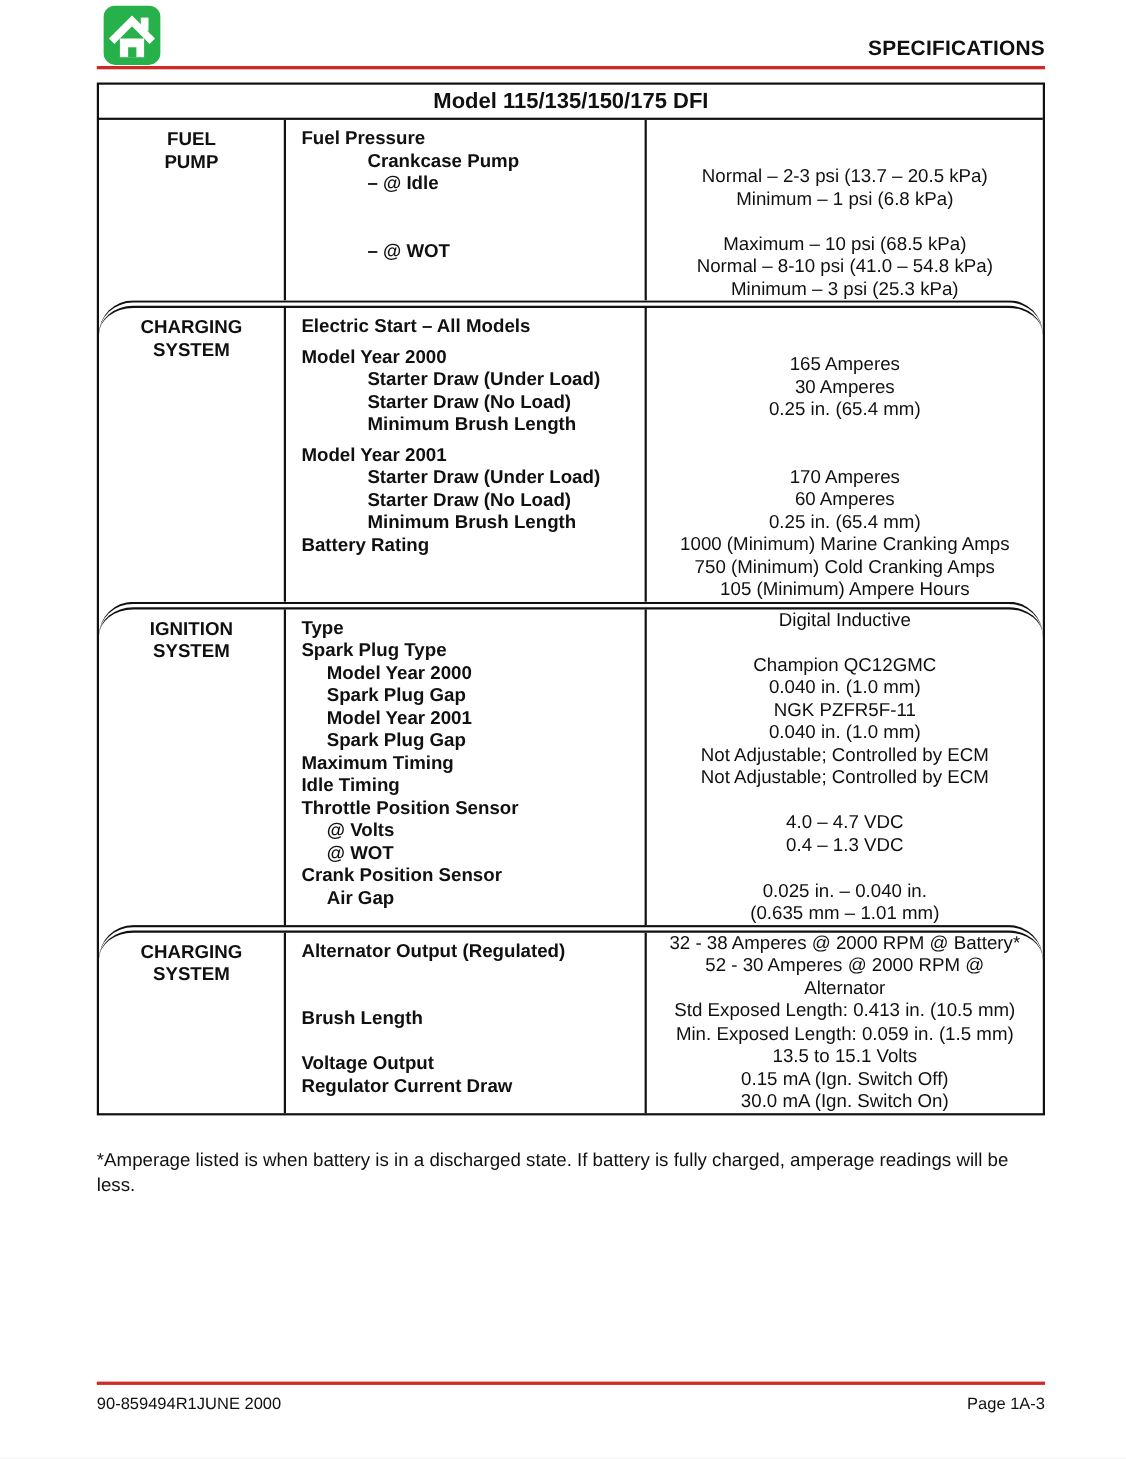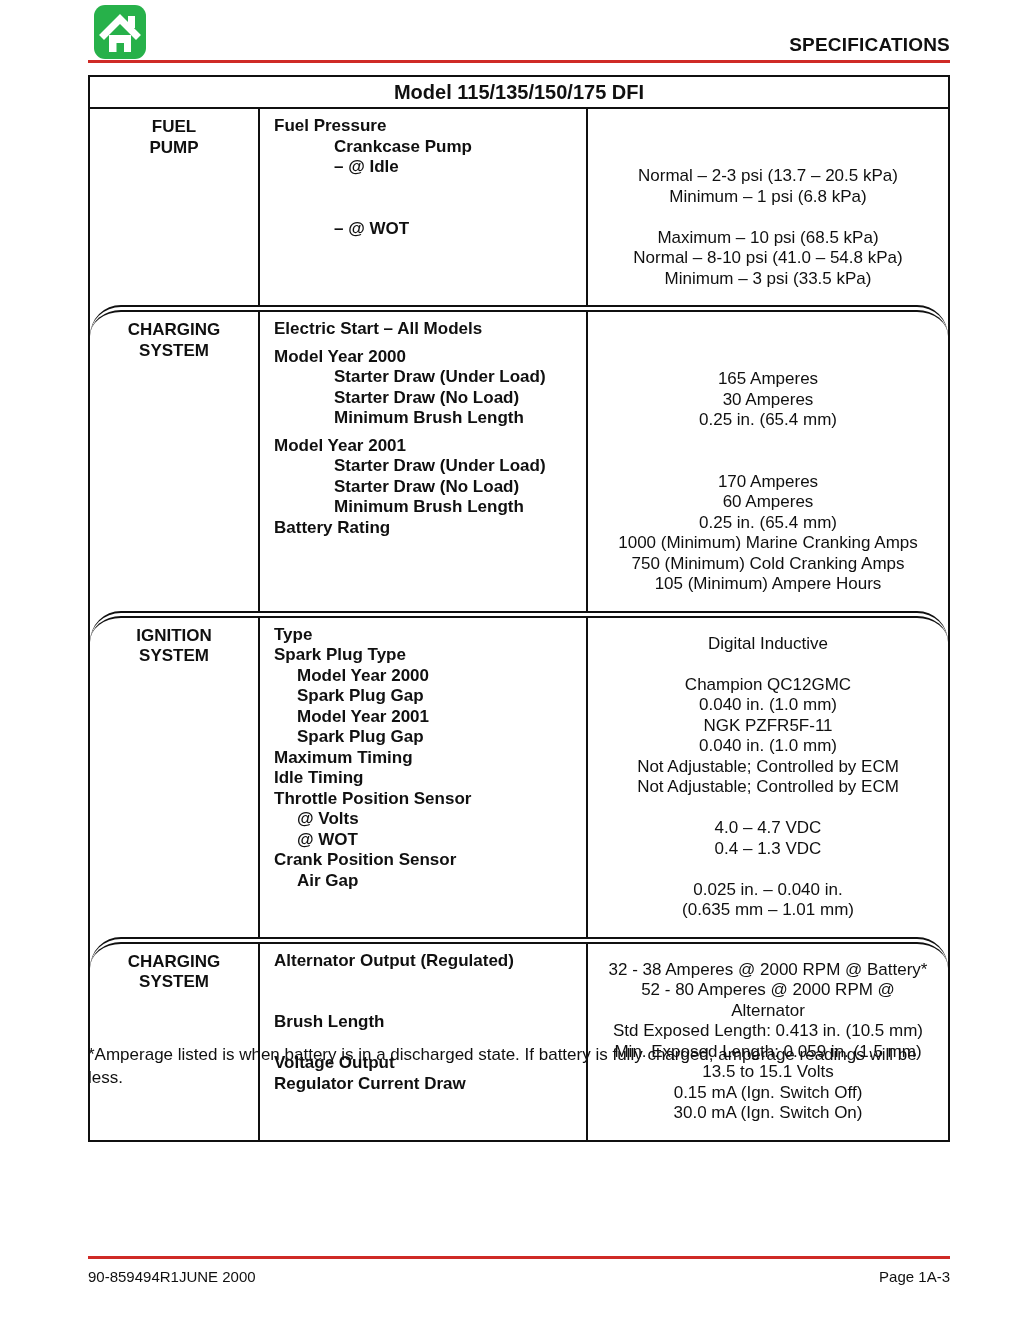--- a/index.html
+++ b/index.html
@@ -41,21 +41,21 @@
     border-right:2px solid var(--ink,#101010);
     text-align:center;padding-top:8px;
     font-weight:bold;font-size:17px;line-height:21px;
   }
   .c-mid{
     border-right:2px solid var(--ink,#101010);
     padding:7px 4px 7px 0;
     font-weight:bold;font-size:17px;
   }
   .c-val{
-    padding:16px 6px;
+    padding:0 6px;
     text-align:center;font-size:17px;
   }
   .ln{height:20.5px;line-height:20.5px;white-space:nowrap;}
   .c-mid .ln{padding-left:14px;}
   .c-mid .gap{margin-top:7px;}
   .section.wide  .c-mid .lvl1{padding-left:74px;}
   .section.narrow .c-mid .lvl1{padding-left:37px;}
   
   .footnote{
     position:absolute;left:88px;top:1043px;width:866px;
@@ -106,21 +106,21 @@
             <div class="ln lvl1">– @ WOT</div>
           </div>
           <div class="cell c-val">
             <div class="ln">&nbsp;</div>
             <div class="ln">&nbsp;</div>
             <div class="ln">Normal – 2-3 psi (13.7 – 20.5 kPa)</div>
             <div class="ln">Minimum – 1 psi (6.8 kPa)</div>
             <div class="ln">&nbsp;</div>
             <div class="ln">Maximum – 10 psi (68.5 kPa)</div>
             <div class="ln">Normal – 8-10 psi (41.0 – 54.8 kPa)</div>
-            <div class="ln">Minimum – 3 psi (33.5 kPa)</div>
+            <div class="ln">Minimum – 3 psi (25.3 kPa)</div>
           </div>
         </div>
         <div class="section wide">
           <div class="cell c-name">
             <div class="ln">CHARGING</div>
             <div class="ln">SYSTEM</div>
           </div>
           <div class="cell c-mid">
             <div class="ln lvl0">Electric Start – All Models</div>
             <div class="ln lvl0 gap">Model Year 2000</div>
@@ -195,21 +195,21 @@
             <div class="ln lvl0">Alternator Output (Regulated)</div>
             <div class="ln lvl0"></div>
             <div class="ln lvl0"></div>
             <div class="ln lvl0">Brush Length</div>
             <div class="ln lvl0"></div>
             <div class="ln lvl0">Voltage Output</div>
             <div class="ln lvl0">Regulator Current Draw</div>
           </div>
           <div class="cell c-val">
             <div class="ln">32 - 38 Amperes @ 2000 RPM @ Battery*</div>
-            <div class="ln">52 - 80 Amperes @ 2000 RPM @</div>
+            <div class="ln">52 - 30 Amperes @ 2000 RPM @</div>
             <div class="ln">Alternator</div>
             <div class="ln">Std Exposed Length: 0.413 in. (10.5 mm)</div>
             <div class="ln">Min. Exposed Length: 0.059 in. (1.5 mm)</div>
             <div class="ln">13.5 to 15.1 Volts</div>
             <div class="ln">0.15 mA (Ign. Switch Off)</div>
             <div class="ln">30.0 mA (Ign. Switch On)</div>
           </div>
         </div>
       </div>
   </div>

